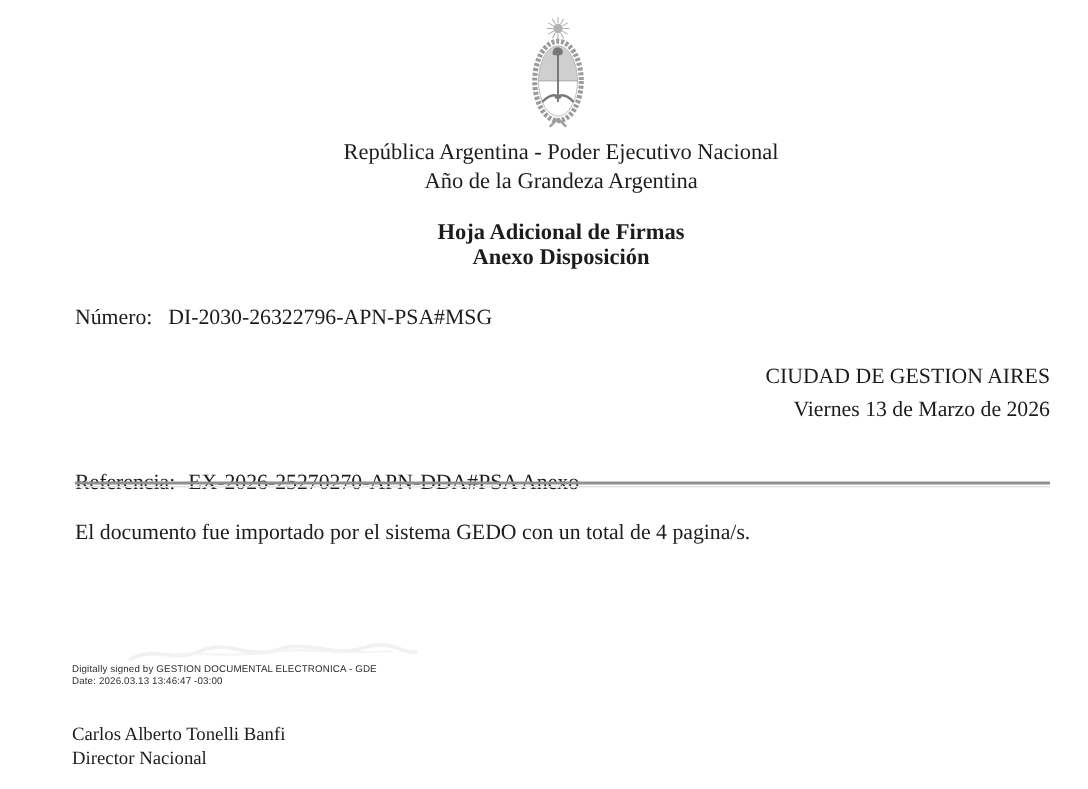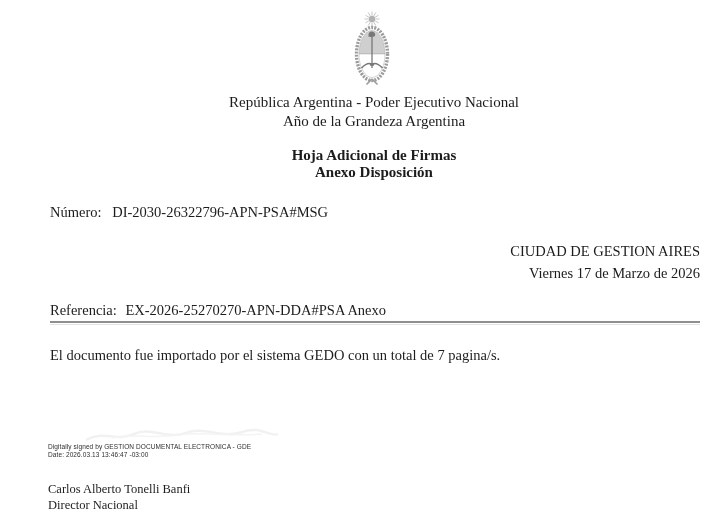--- a/index.html
+++ b/index.html
@@ -27,21 +27,21 @@
   }
   .gov-lines { top: 93px; font-size: 15px; line-height: 18.5px; }
   .doc-titles { top: 147px; font-size: 15px; line-height: 17px; font-weight: bold; }
   .field-row {
     position: absolute;
     left: 50px;
     font-size: 14.5px;
     white-space: nowrap;
   }
   .numero-row { top: 204px; }
-  .referencia-row { top: 302px; }
+  .referencia-row { top: 314px; }
   .field-label { font-weight: normal; }
   .field-value { margin-left: 7px; }
   .place-date {
     position: absolute;
     left: 50px;
     width: 650px;
     top: 240px;
     text-align: right;
     font-size: 14.5px;
     line-height: 22px;
@@ -137,31 +137,31 @@
     <div>Anexo Disposición</div>
   </div>
 
   <div class="field-row numero-row">
     <span class="field-label">Número:</span>
     <span class="field-value">DI-2030-26322796-APN-PSA#MSG</span>
   </div>
 
   <div class="place-date">
     <div>CIUDAD DE GESTION AIRES</div>
-    <div>Viernes 17 de Marzo de 2026</div>
+    <div>Viernes 13 de Marzo de 2026</div>
   </div>
 
   <div class="field-row referencia-row">
     <span class="field-label">Referencia:</span>
     <span class="field-value" style="margin-left:5px;">EX-2026-25270270-APN-DDA#PSA Anexo</span>
   </div>
 
   <div class="rule"></div>
 
-  <div class="body-text">El documento fue importado por el sistema GEDO con un total de 7 pagina/s.</div>
+  <div class="body-text">El documento fue importado por el sistema GEDO con un total de 4 pagina/s.</div>
 
   <svg class="scribble" viewBox="0 0 200 22" aria-hidden="true">
     <path d="M4 16 C 20 6, 35 18, 52 10 S 85 16, 104 9 S 140 15, 160 8 S 188 14, 196 10" fill="none" stroke="#f0f0f0" stroke-width="2.5"></path>
     <path d="M30 14 C 50 9, 70 15, 95 11 S 150 13, 180 10" fill="none" stroke="#f3f3f3" stroke-width="1.5"></path>
   </svg>
 
   <div class="digital-sig">
     <div>Digitally signed by GESTION DOCUMENTAL ELECTRONICA - GDE</div>
     <div>Date: 2026.03.13 13:46:47 -03:00</div>
   </div>

